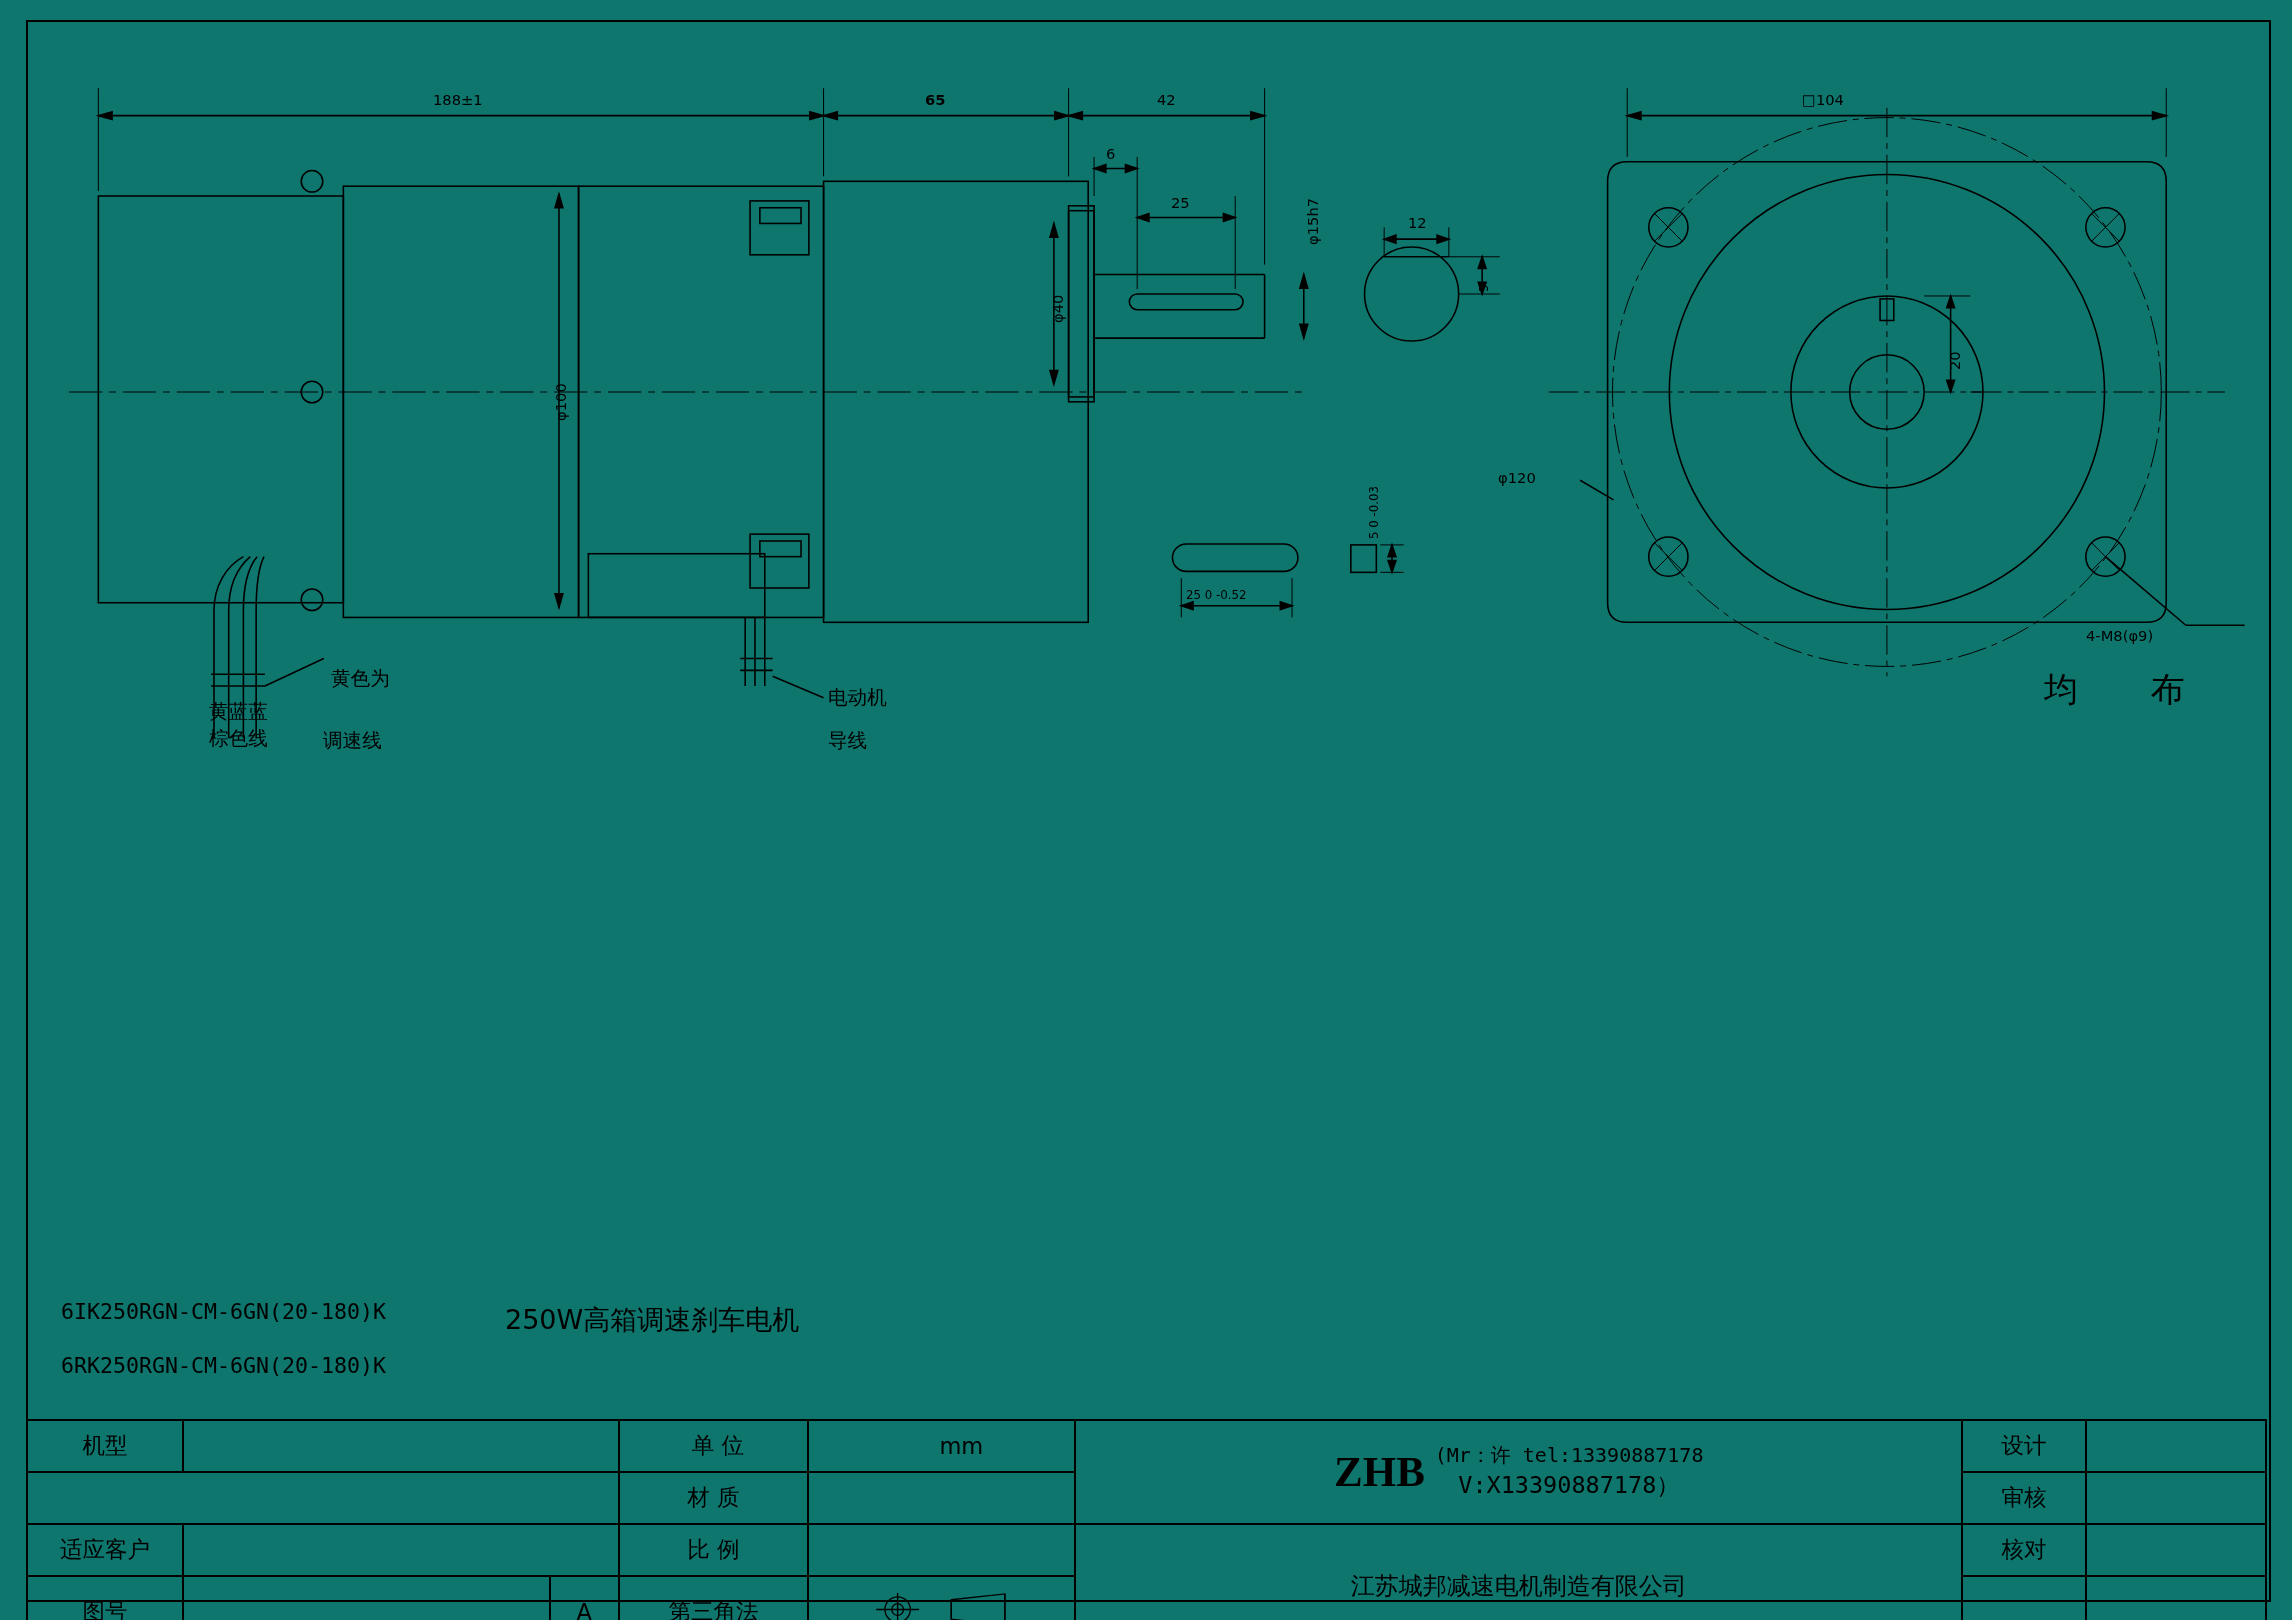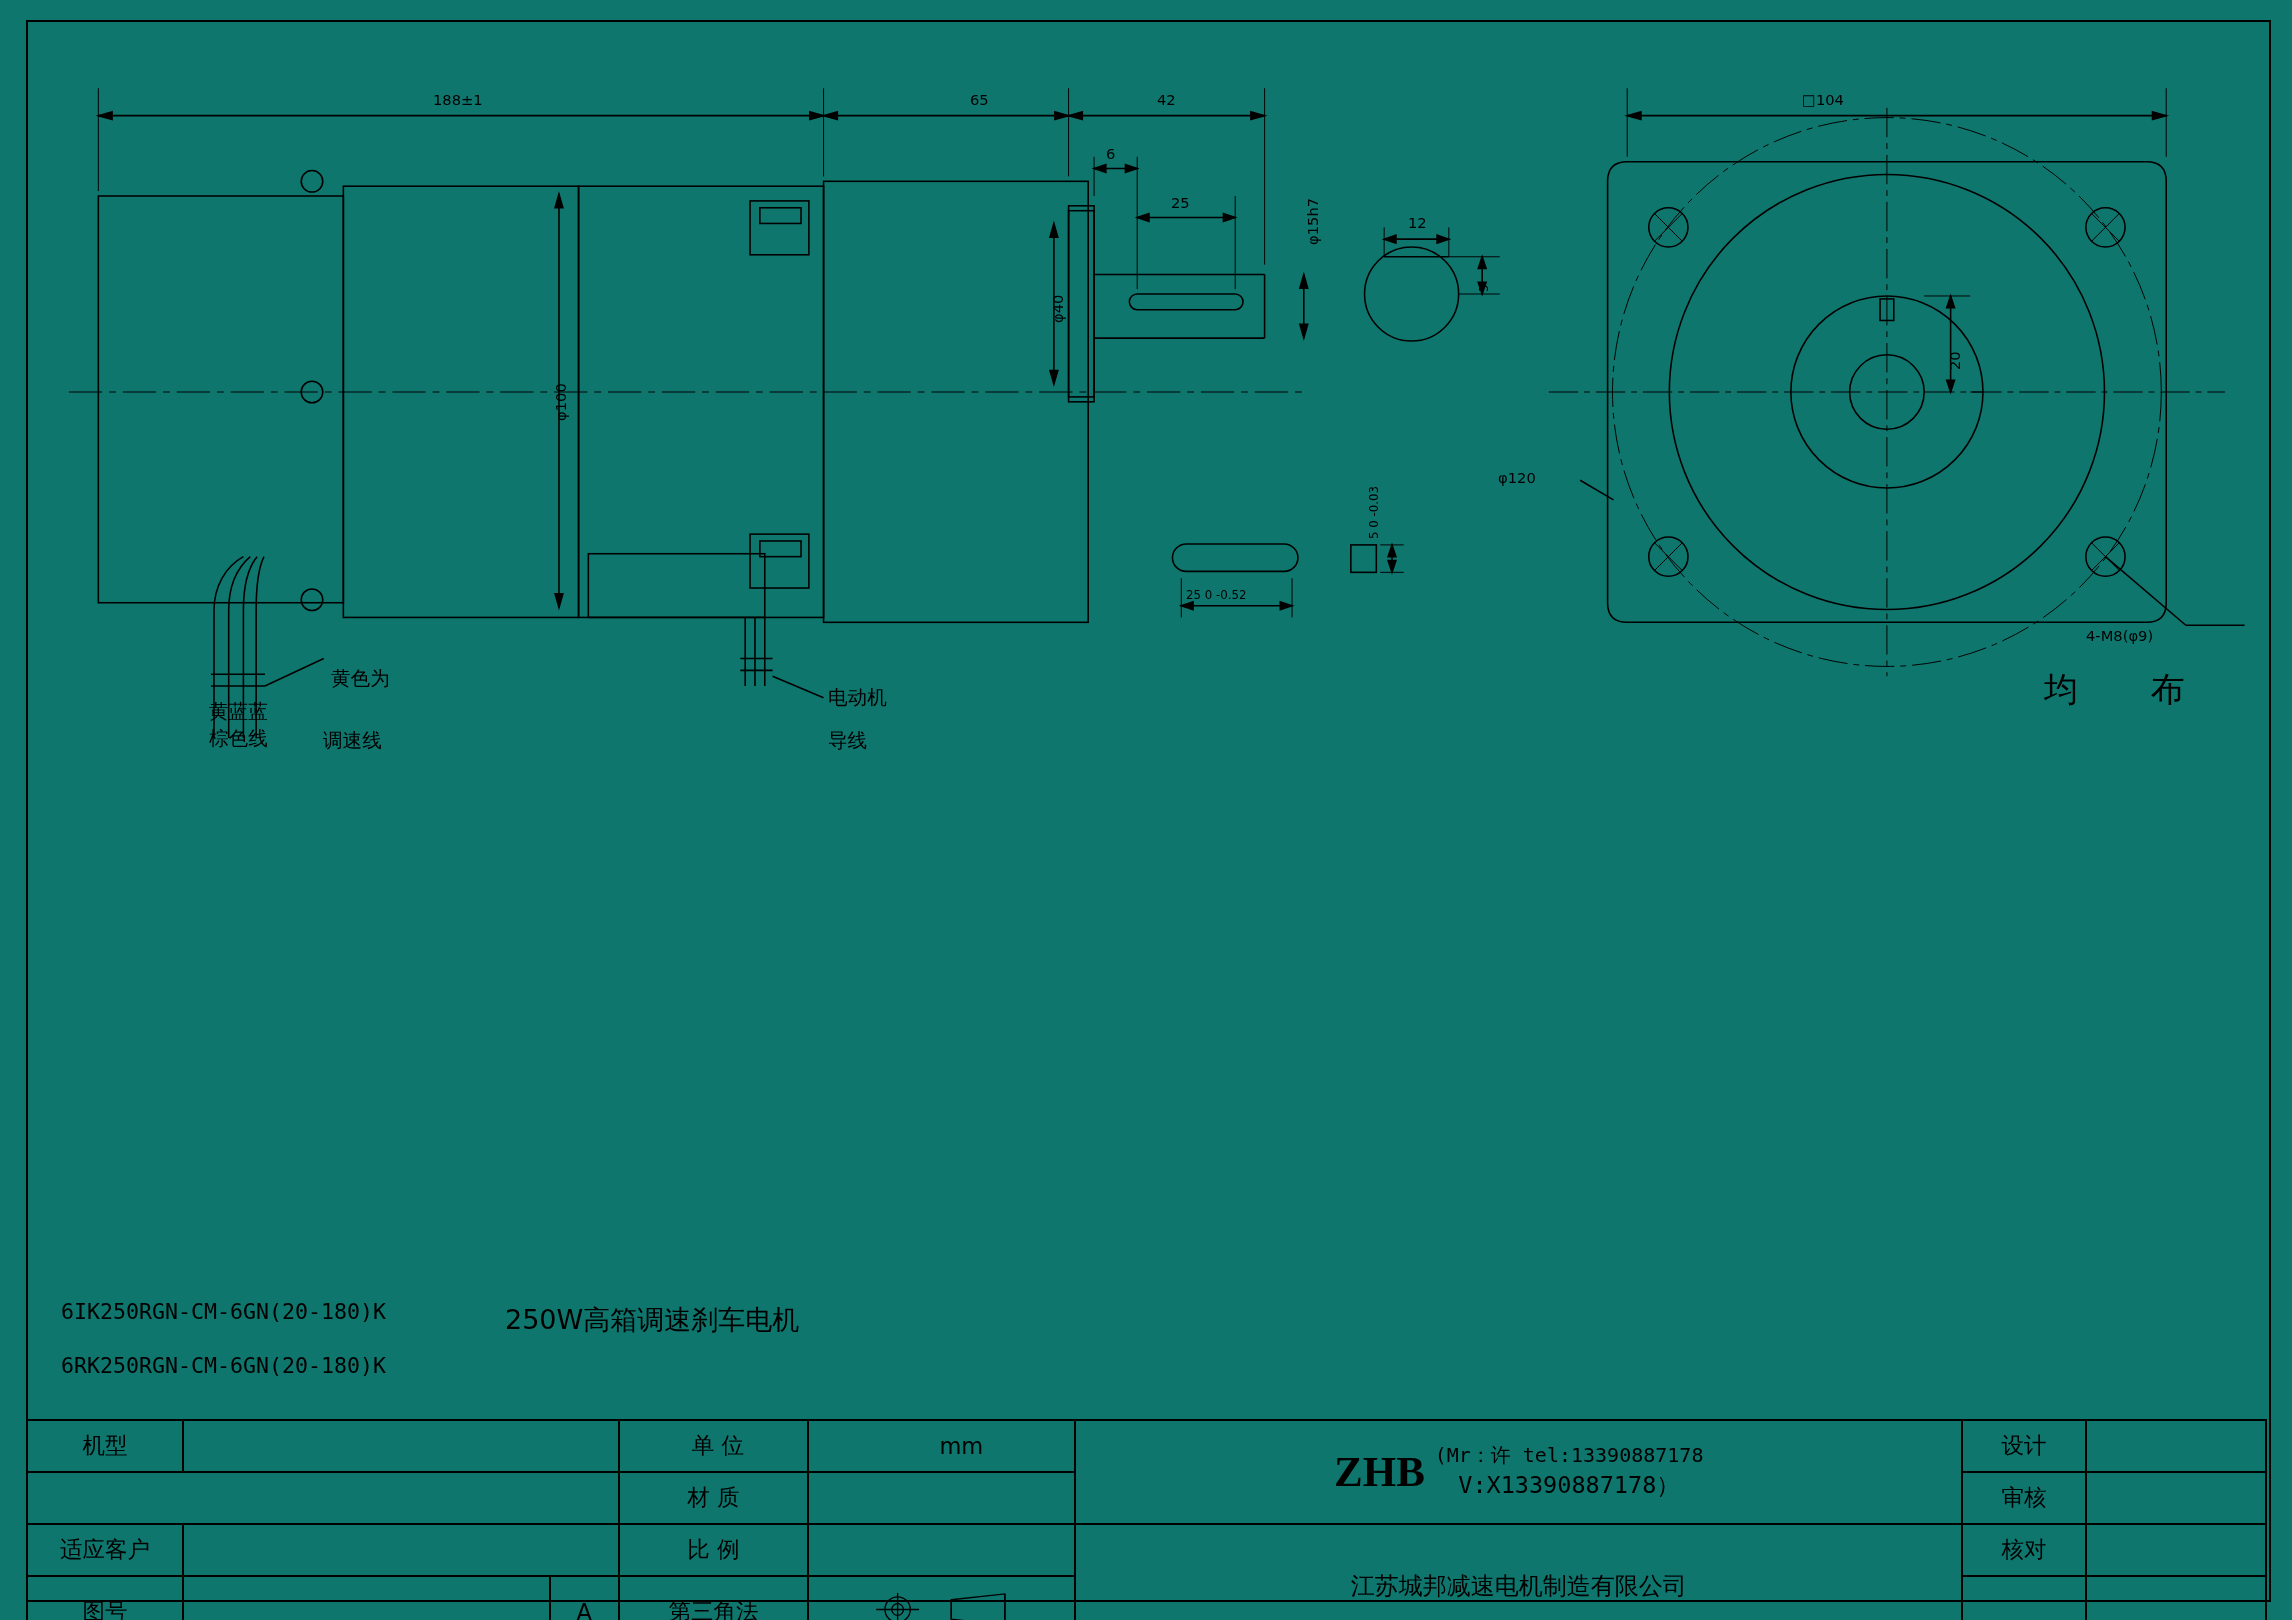--- a/index.html
+++ b/index.html
@@ -202,21 +202,21 @@
       <path d="M1990 400 l-4 -12 h8 z" fill="#000"></path>
 
       <line x1="1646" y1="510" x2="1612" y2="490"></line>
 
       <line x1="2148" y1="568" x2="2230" y2="638"></line>
       <line x1="2230" y1="638" x2="2290" y2="638"></line>
     </g>
   </svg>
 
   <div class="txt dim" style="left:433px;top:91px;">188±1</div>
-  <div class="txt dim" style="left:970px;top:91px;">65</div>
+  <div class="txt dim" style="left:925px;top:91px;font-weight:bold;">65</div>
   <div class="txt dim" style="left:1157px;top:91px;">42</div>
   <div class="txt dim" style="left:1106px;top:145px;">6</div>
   <div class="txt dim" style="left:1171px;top:194px;">25</div>
   <div class="txt dim rot90" style="left:1304px;top:245px;">φ15h7</div>
   <div class="txt dim rot90" style="left:1049px;top:323px;">φ40</div>
   <div class="txt dim rot90" style="left:552px;top:421px;">φ100</div>
   <div class="txt dim" style="left:1408px;top:214px;">12</div>
   <div class="txt dimsm rot90" style="left:1477px;top:292px;">5</div>
   <div class="txt dim" style="left:1802px;top:91px;">□104</div>
   <div class="txt dim" style="left:1498px;top:469px;">φ120</div>

